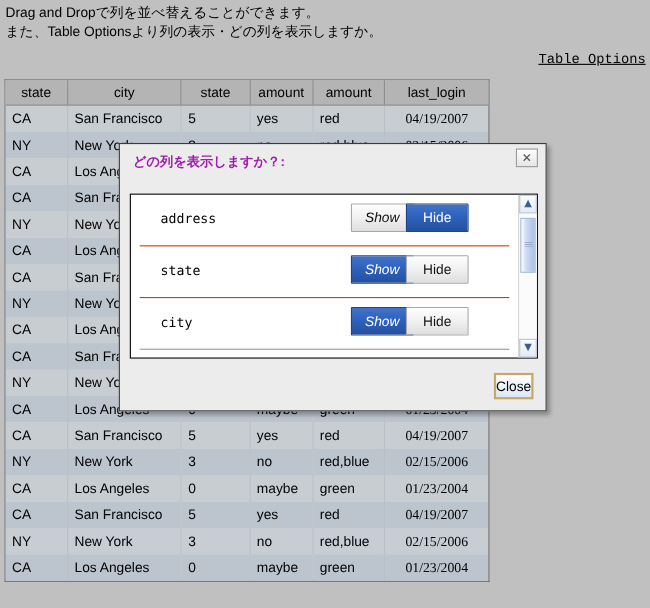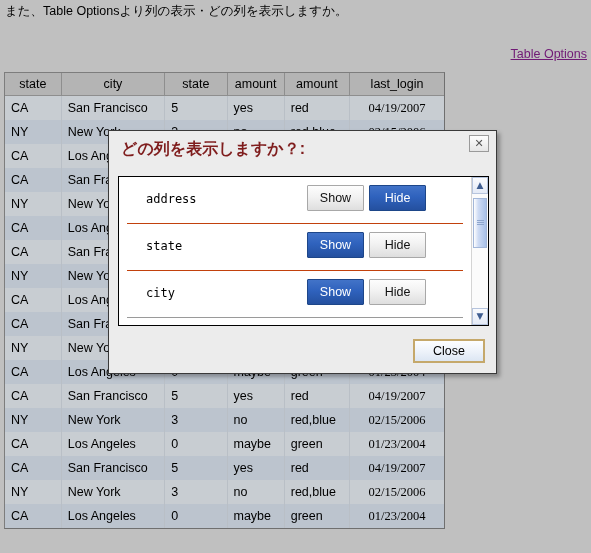--- a/index.html
+++ b/index.html
@@ -28,23 +28,24 @@
     color: #000;
   }
   #intro div { white-space: nowrap; }
 
   
   #table-options-link {
     position: absolute;
     right: 4px;
     top: 47px;
     font-size: 12.5px;
-    color: #701a75;
+    color: #000000;
     text-decoration: underline;
     cursor: pointer;
+    font-family: Liberation Mono, monospace;
   }
 
   
   #data-table-wrap {
     position: absolute;
     left: 4px;
     top: 72px;
     width: 441px;
     border: 1px solid #7d7d7d;
     border-right-color: #6f6f6f;
@@ -105,23 +106,23 @@
     box-shadow: 3px 3px 4px rgba(0,0,0,0.30);
   }
   #dialog-titlebar {
     position: relative;
     height: 34px;
   }
   #dialog-title {
     position: absolute;
     left: 12px;
     top: 8px;
-    font-size: 16px;
+    font-size: 12px;
     font-weight: bold;
-    color: #7f1d1d;
+    color: #a21caf;
     letter-spacing: 0px;
   }
   #dialog-close-x {
     position: absolute;
     right: 7px;
     top: 4px;
     width: 20px;
     height: 17px;
     background: linear-gradient(#fdfdfd, #e6e6e6);
     border: 1px solid #9a9a9a;
@@ -174,21 +175,21 @@
     width: 57px;
     height: 26px;
     box-sizing: border-box;
     font-size: 12.5px;
     text-align: center;
     line-height: 24px;
     cursor: pointer;
     border: 1px solid #a8a8a8;
     border-radius: 1px;
   }
-  .btn.show { left: 180px; }
+  .btn.show { left: 192px; font-style: italic; }
   .btn.hide { left: 242px; }
   .btn.off {
     background: linear-gradient(#fdfdfd 0%, #f2f2f2 45%, #dedede 100%);
     color: #111;
   }
   .btn.on {
     background: linear-gradient(#4273c8 0%, #2f62bd 45%, #24509f 100%);
     color: #ffffff;
     border-color: #1d4689;
   }
@@ -245,36 +246,37 @@
     bottom: 17px;
     width: 16px;
     background: #fbfbfb;
   }
 
   
   #dialog-close-btn {
     position: absolute;
     right: 11px;
     bottom: 10px;
-    width: 72px;
+    width: 36px;
     height: 24px;
     box-sizing: border-box;
     background: linear-gradient(#fdfeff 0%, #eef3fa 50%, #dce6f3 100%);
     border: 2px solid #c5a86a;
     text-align: center;
     line-height: 20px;
     font-size: 12.5px;
     color: #000;
     cursor: pointer;
   }
 </style>
 </head>
 <body>
 
 <div id="intro">
+  <div>Drag and Dropで列を並べ替えることができます。</div>
   <div>また、Table Optionsより列の表示・どの列を表示しますか。</div>
 </div>
 
 <a id="table-options-link" href="#">Table Options</a>
 
 <div id="data-table-wrap">
   <table class="grid">
     <colgroup>
       <col class="c0">
         <col class="c1">

